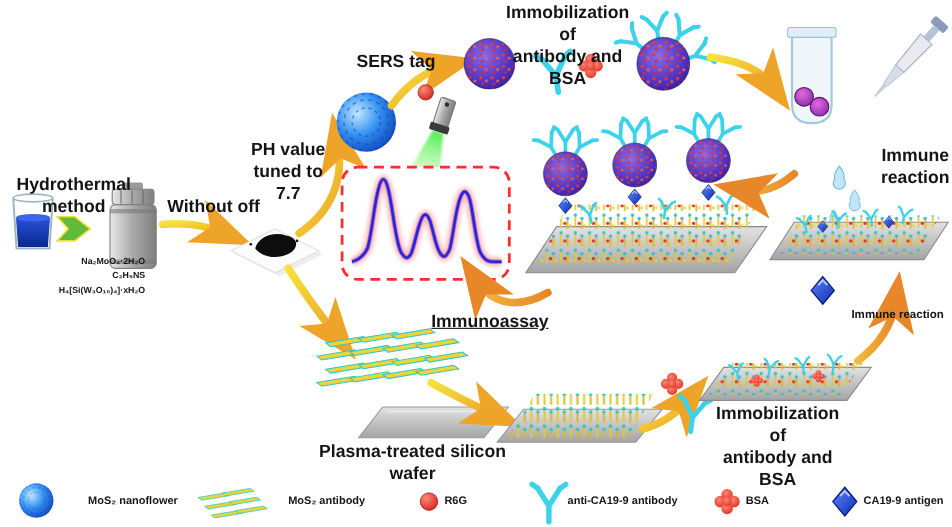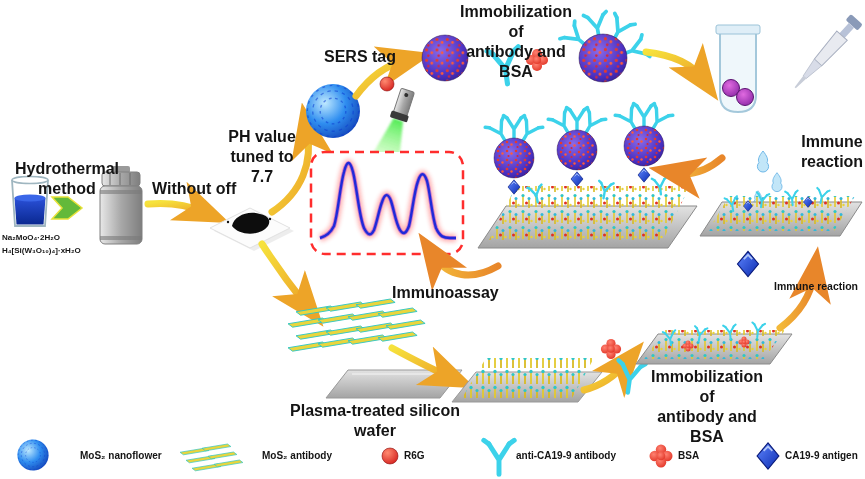--- a/index.html
+++ b/index.html
@@ -1,34 +1,35 @@
 <!DOCTYPE html>
 <html><head>
 <meta charset="utf-8">
 <style>
   html,body{margin:0;padding:0;background:#ffffff;}
   .stage{position:relative;width:865px;height:479px;background:#ffffff;overflow:hidden;
          font-family:"Liberation Sans",sans-serif;}
   svg.art{position:absolute;left:0;top:0;z-index:1;}
   .lbl{position:absolute;z-index:2;font-weight:bold;font-size:16px;color:#141414;line-height:1.25;}
   .center{text-align:center;}
-  .chem{font-size:8px;line-height:1.6;font-weight:bold;}
+  .chem{font-size:8px;line-height:1.6;font-weight:bold;text-align:right;}
   .chem span{display:block;}
   .legend-lbl{font-size:10px;}
   .small-lbl{font-size:10.5px;}
 </style>
 </head>
 <body>
 
 <div class="stage">
 
   <div class="lbl center" style="left:8px;top:159px;width:118px;">Hydrothermal method</div>
 
   <div class="lbl chem" style="left:2px;top:232px;width:130px;">
     <span>Na₂MoO₄·2H₂O</span>
+    <span>C₂H₅NS</span>
     <span>H₄[Si(W₃O₁₀)₄]·xH₂O</span>
   </div>
 
   <div class="lbl" style="left:152px;top:179px;">Without off</div>
 
   <div class="lbl center" style="left:218px;top:127px;width:88px;">
     <span style="display:block">PH value</span>
     <span style="display:block">tuned to 7.7</span>
   </div>
 
@@ -38,21 +39,21 @@
     <span style="display:block">Immobilization of</span>
     <span style="display:block">antibody and BSA</span>
   </div>
 
   <div class="lbl center" style="left:792px;top:132px;width:80px;">
     <span style="display:block">Immune</span>
     <span style="display:block">reaction</span>
   </div>
 
 
-  <div class="lbl" style="left:392px;top:283px;">Immunoassay</div>
+  <div class="lbl" style="left:392px;top:283px;text-decoration:underline;">Immunoassay</div>
 
   <div class="lbl center" style="left:286px;top:401px;width:178px;">Plasma-treated silicon wafer</div>
 
   <div class="lbl center" style="left:648px;top:367px;width:118px;">
     <span style="display:block">Immobilization of</span>
     <span style="display:block">antibody and BSA</span>
   </div>
 
   <div class="lbl small-lbl" style="left:774px;top:280px;width:95px;">Immune reaction</div>
 

